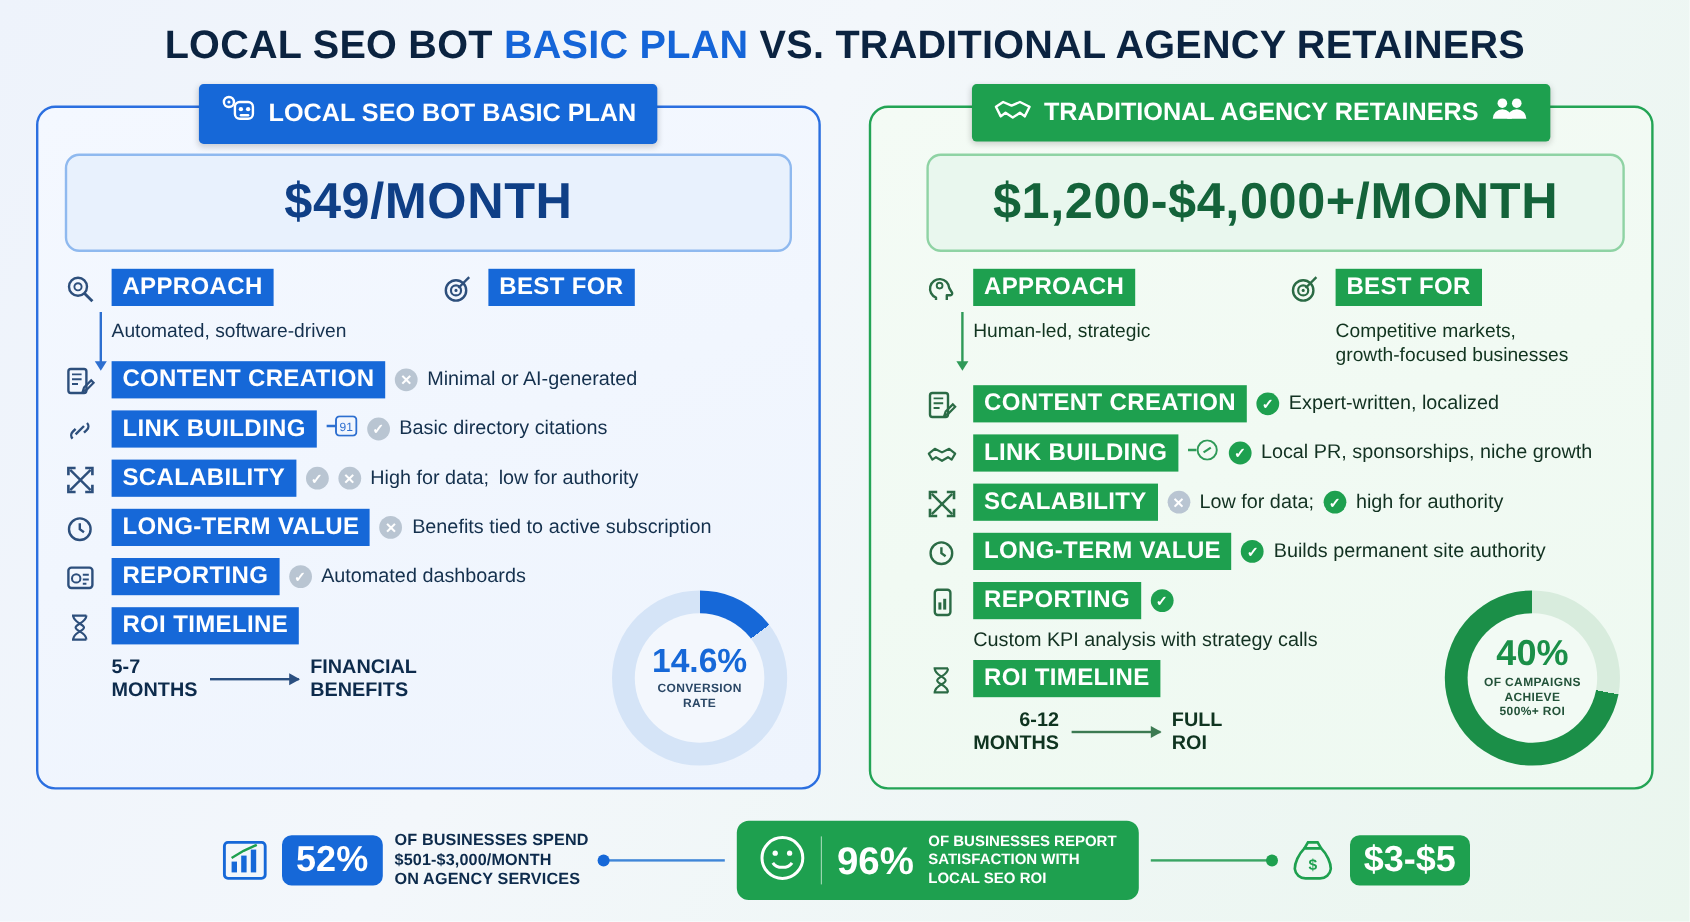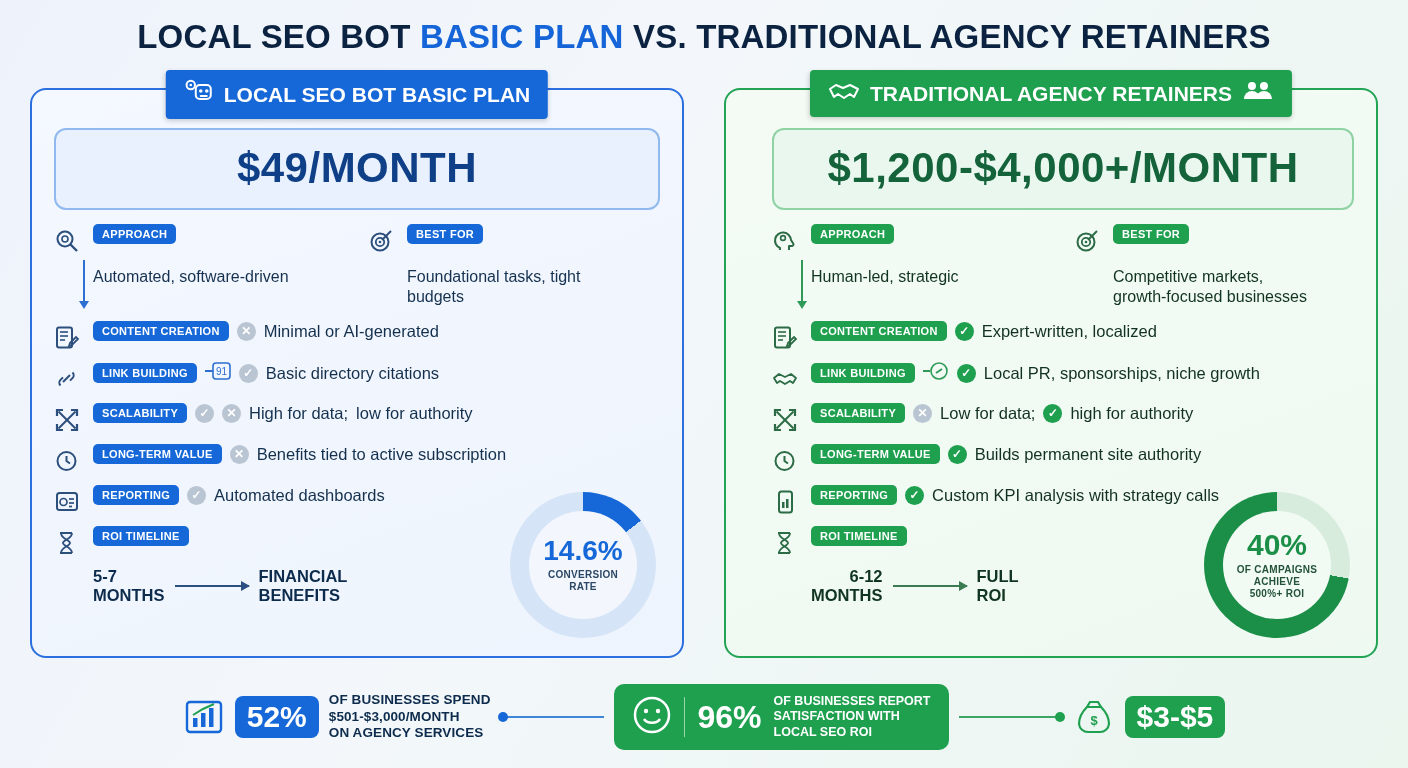--- a/index.html
+++ b/index.html
@@ -105,24 +105,24 @@
     width: 34px; min-width: 34px; height: 34px;
     display: flex; align-items: center; justify-content: center;
     color: #2d4f7c;
   }
   .panel.green .ico { color: #2b6b45; }
 
   .tag {
     display: inline-block;
     background: #1668d8;
     color: #fff;
-    font-size: 11px;
+    font-size: 20px;
     font-weight: bold;
     letter-spacing: .3px;
-    border-radius: 5px;
+    border-radius: 0;
     padding: 4px 9px;
     white-space: nowrap;
   }
   .panel.green .tag { background: #1ea04f; }
 
   .desc {
     font-size: 16px;
     color: #15314f;
     line-height: 1.25;
     padding-top: 2px;
@@ -315,21 +315,20 @@
             <div class="ico">
               <svg width="26" height="26" viewBox="0 0 26 26">
                   <circle cx="12" cy="14" r="8.5" fill="none" stroke="#2d4f7c" stroke-width="2"></circle>
                   <circle cx="12" cy="14" r="4.2" fill="none" stroke="#2d4f7c" stroke-width="1.8"></circle>
                   <circle cx="12" cy="14" r="1.3" fill="#2d4f7c"></circle>
                   <line x1="14" y1="12" x2="23" y2="3" stroke="#2d4f7c" stroke-width="2"></line>
                 </svg>
             </div>
             <span class="tag">BEST FOR</span>
           </div>
-          <div class="desc" style="padding-left:43px; max-width:232px;">Foundational tasks, tight budgets</div>
         </div>
       </div>
 
       <div class="row" style="margin-top:14px;">
         <div class="ico">
           <svg width="26" height="26" viewBox="0 0 26 26">
               <rect x="3" y="2.5" width="15" height="20" rx="2" fill="none" stroke="#2d4f7c" stroke-width="2"></rect>
               <line x1="6" y1="7" x2="14" y2="7" stroke="#2d4f7c" stroke-width="1.6"></line>
               <line x1="6" y1="11" x2="14" y2="11" stroke="#2d4f7c" stroke-width="1.6"></line>
               <line x1="6" y1="15" x2="11" y2="15" stroke="#2d4f7c" stroke-width="1.6"></line>

